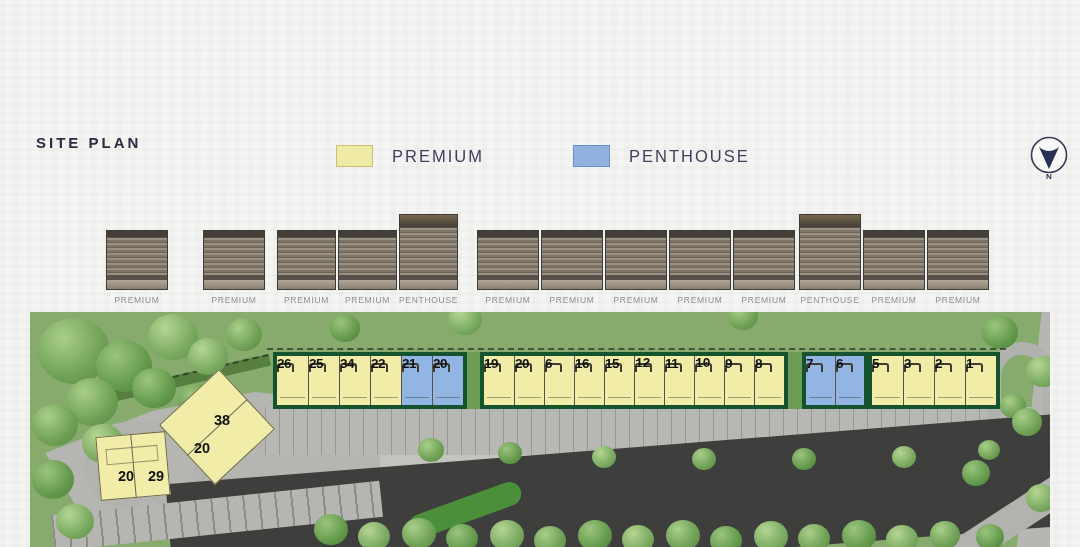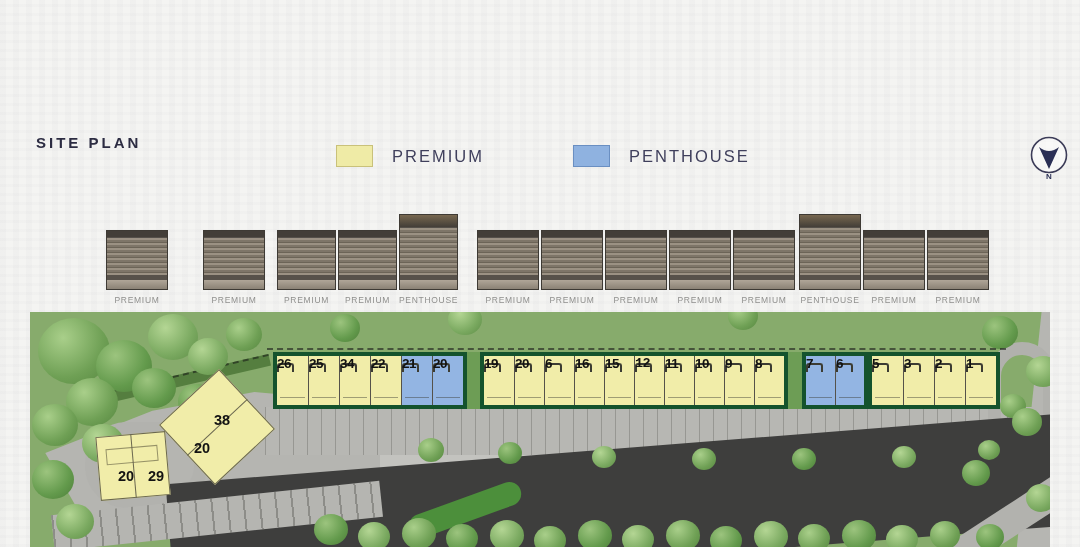--- a/index.html
+++ b/index.html
@@ -351,21 +351,21 @@
             <div class="uno">15</div>
           </div>
           <div class="ucell premium" style="width: 30px; font-family: Liberation Mono, monospace;">
             <div class="udoor"></div>
             <div class="uno">12</div>
           </div>
           <div class="ucell premium" style="width: 30px;">
             <div class="udoor"></div>
             <div class="uno">11</div>
           </div>
-          <div class="ucell premium" style="width: 30px;">
+          <div class="ucell premium" style="width: 30px; font-family: Liberation Mono, monospace;">
             <div class="udoor"></div>
             <div class="uno">10</div>
           </div>
           <div class="ucell premium" style="width: 30px;">
             <div class="udoor"></div>
             <div class="uno">9</div>
           </div>
           <div class="ucell premium" style="width: 30px;">
             <div class="udoor"></div>
             <div class="uno">8</div>

